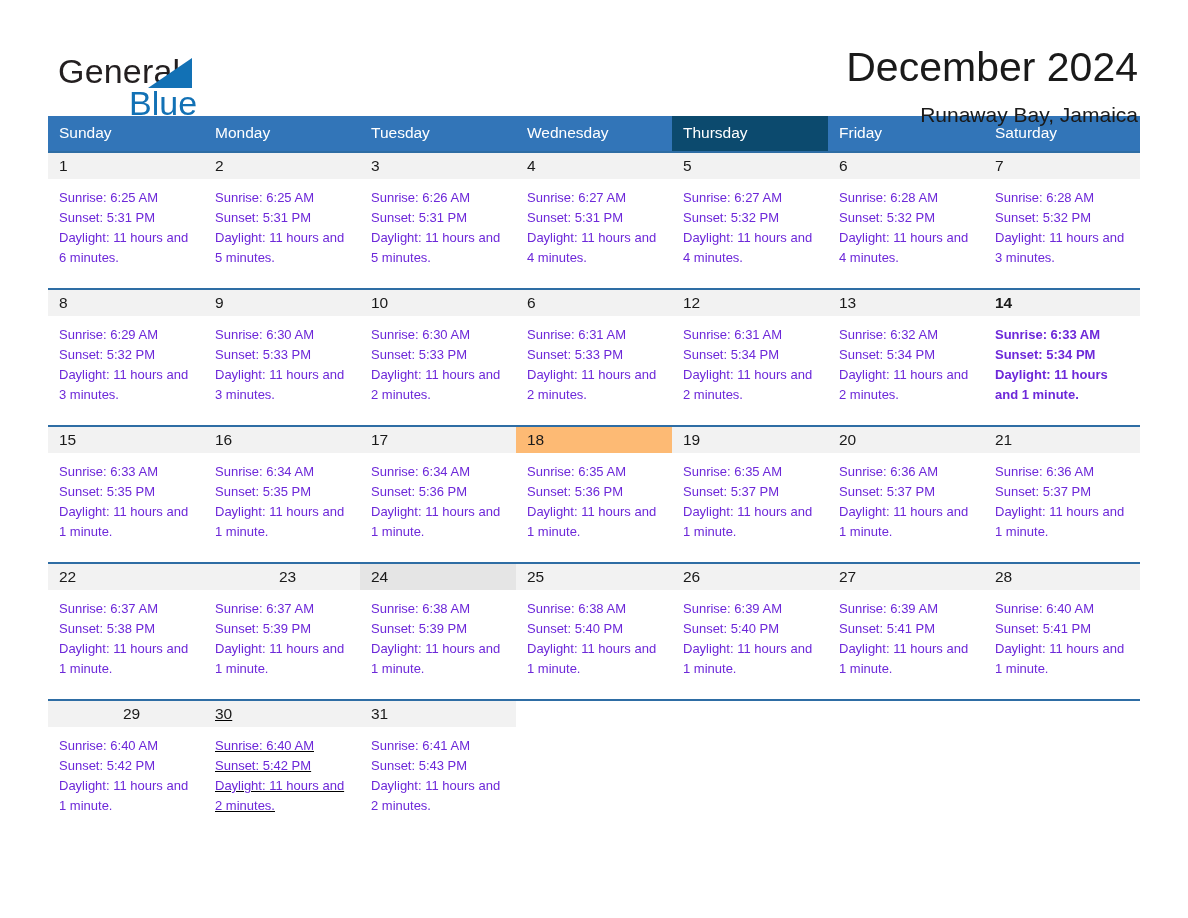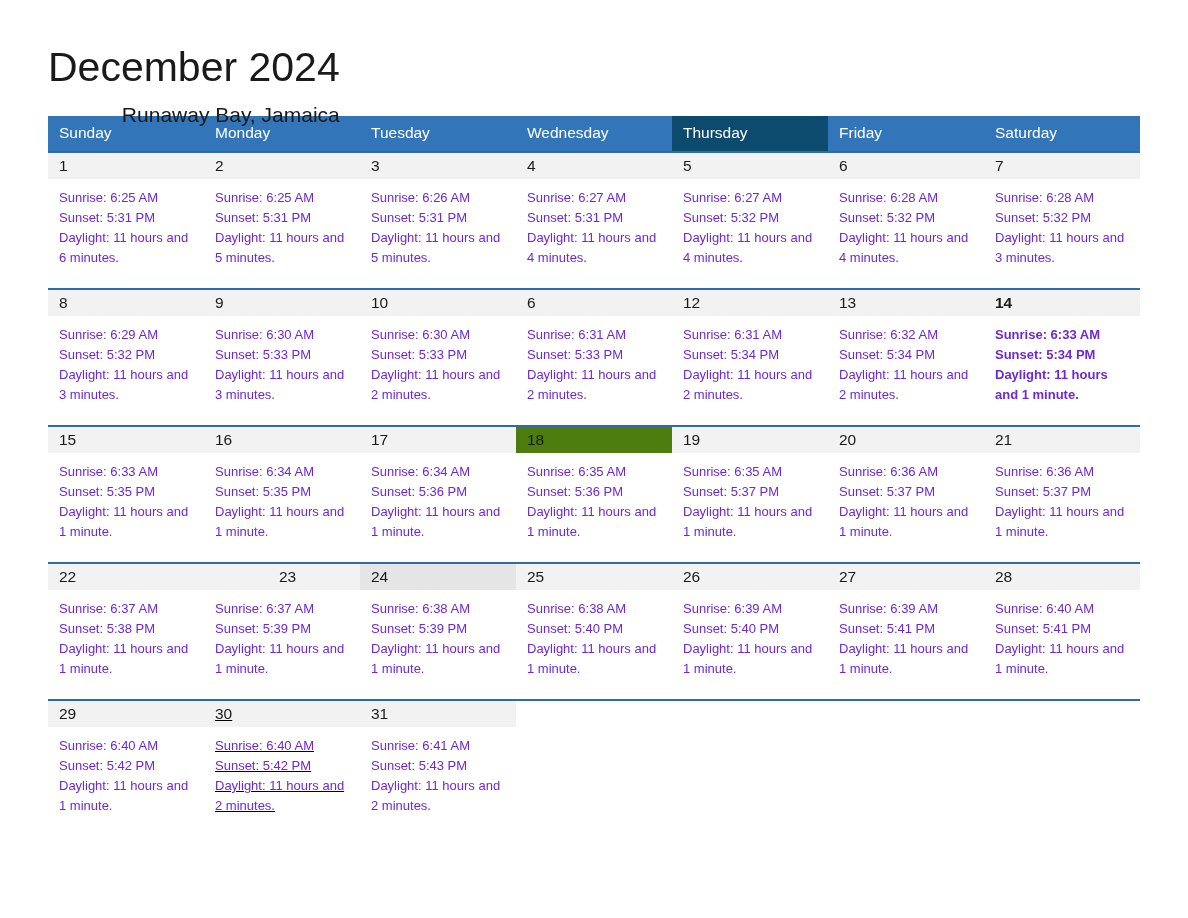--- a/index.html
+++ b/index.html
@@ -136,20 +136,25 @@
   .day-body div { white-space: nowrap; }
   .daylight-line { white-space: normal !important; }
 </style>
 </head>
 <body>
 
 <div class="page">
 
   <div class="header">
 
+    <div class="brand">
+      <span class="brand-general">General</span>
+      <span class="brand-triangle" style="border-bottom-color: rgb(18, 113, 181);"></span>
+      <span class="brand-blue" style="color: rgb(18, 113, 181);">Blue</span>
+    </div>
 
     <div class="title-block">
       <h1 class="month-title">December 2024</h1>
       <h2 class="location-title">Runaway Bay, Jamaica</h2>
     </div>
 
   </div>
 
   <table class="calendar">
     <colgroup>
@@ -311,21 +316,21 @@
         </td>
         <td class="day-cell" style="border-top-color: rgb(46, 109, 164);">
           <div class="daynum-band" style="background: rgb(242, 242, 242);">17</div>
           <div class="day-body">
             <div>Sunrise: 6:34 AM</div>
             <div>Sunset: 5:36 PM</div>
             <div class="daylight-line">Daylight: 11 hours and 1 minute.</div>
           </div>
         </td>
         <td class="day-cell" style="border-top-color: rgb(46, 109, 164);">
-          <div class="daynum-band" style="background: #4d7c0f;">18</div>
+          <div class="daynum-band" style="background: #fdba74;">18</div>
           <div class="day-body">
             <div>Sunrise: 6:35 AM</div>
             <div>Sunset: 5:36 PM</div>
             <div class="daylight-line">Daylight: 11 hours and 1 minute.</div>
           </div>
         </td>
         <td class="day-cell" style="border-top-color: rgb(46, 109, 164);">
           <div class="daynum-band" style="background: rgb(242, 242, 242);">19</div>
           <div class="day-body">
             <div>Sunrise: 6:35 AM</div>
@@ -405,21 +410,21 @@
           <div class="day-body">
             <div>Sunrise: 6:40 AM</div>
             <div>Sunset: 5:41 PM</div>
             <div class="daylight-line">Daylight: 11 hours and 1 minute.</div>
           </div>
         </td>
       </tr>
 
       <tr class="week-row">
         <td class="day-cell" style="border-top-color: rgb(46, 109, 164);">
-          <div class="daynum-band" style="background: rgb(242, 242, 242);">29</div>
+          <div class="daynum-band" style="background: rgb(242, 242, 242); text-align: center;">29</div>
           <div class="day-body">
             <div>Sunrise: 6:40 AM</div>
             <div>Sunset: 5:42 PM</div>
             <div class="daylight-line">Daylight: 11 hours and 1 minute.</div>
           </div>
         </td>
         <td class="day-cell" style="border-top-color: rgb(46, 109, 164); text-decoration: underline;">
           <div class="daynum-band" style="background: rgb(242, 242, 242);">30</div>
           <div class="day-body">
             <div>Sunrise: 6:40 AM</div>

